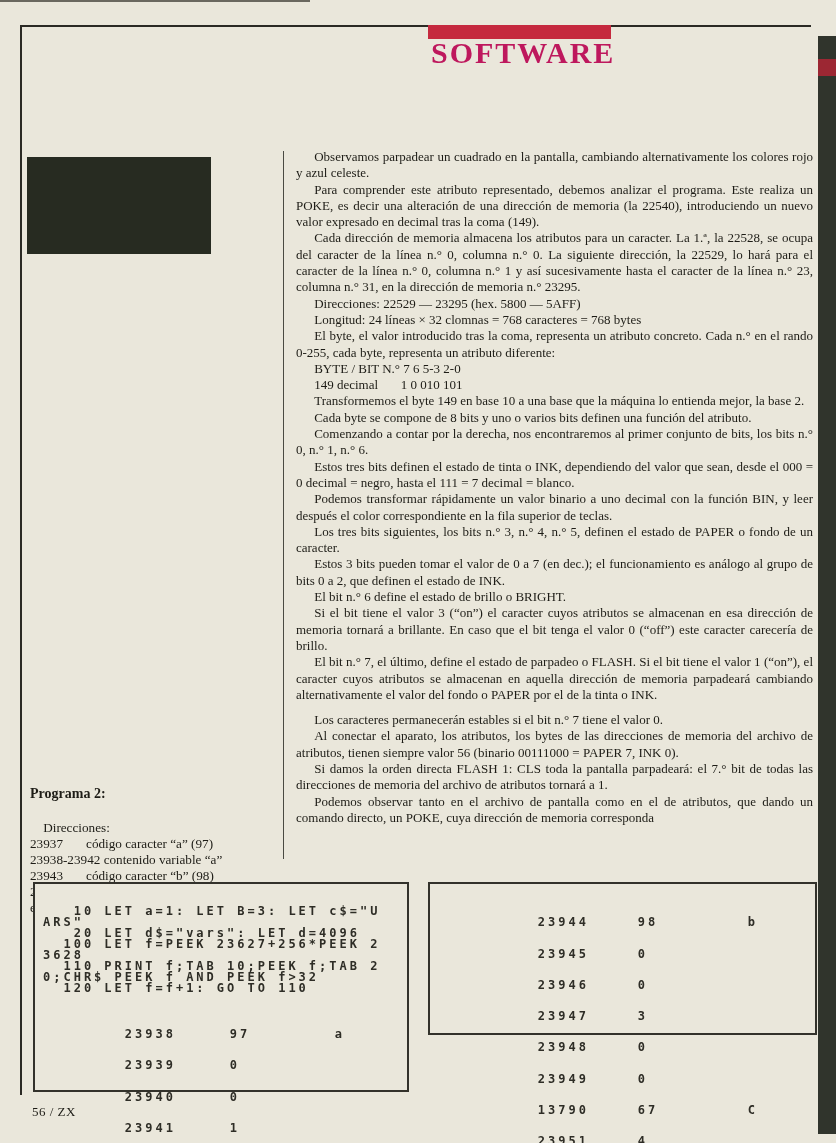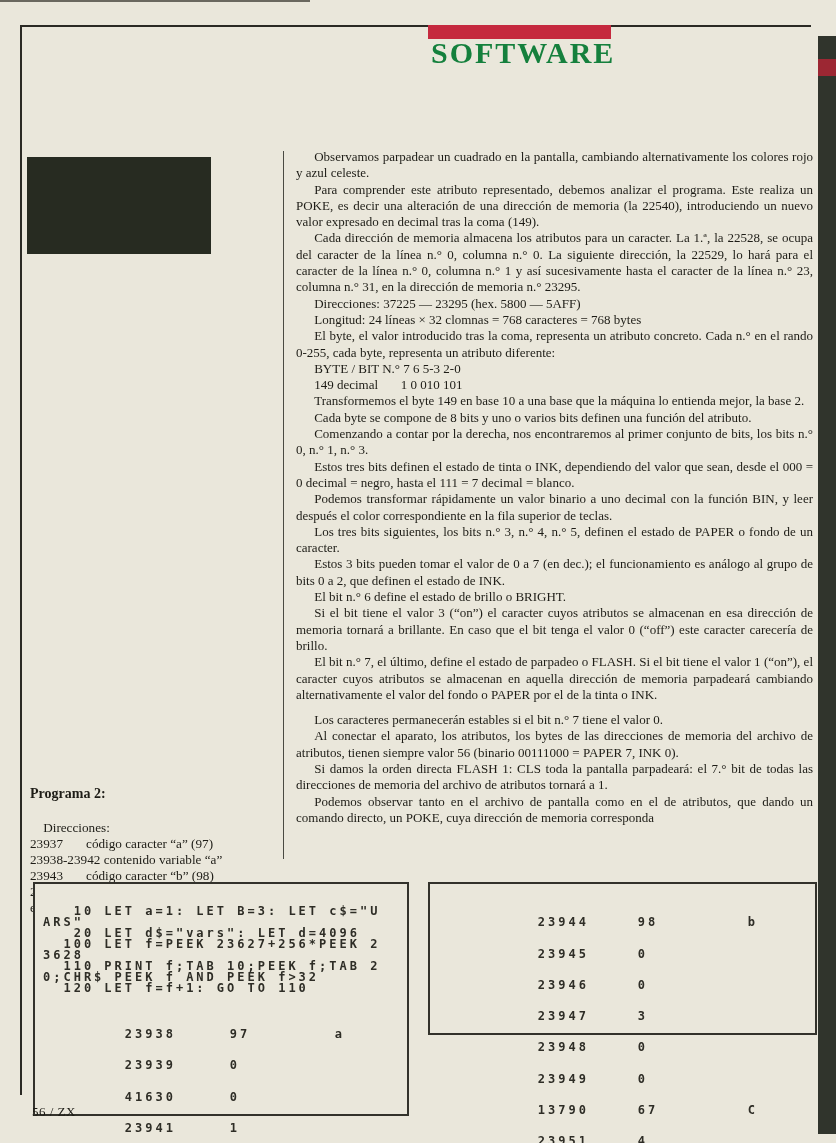--- a/index.html
+++ b/index.html
@@ -10,21 +10,21 @@
     color:#1d1c16;
   }
   .scan-top-edge{position:absolute;left:0;top:0;width:310px;height:2px;background:#6a685f;}
   
   .top-rule{position:absolute;left:20px;top:25px;width:791px;height:2px;background:#2b2a24;}
   .left-rule{position:absolute;left:20px;top:25px;width:2px;height:1070px;background:#2b2a24;}
   
   .red-bar{position:absolute;left:428px;top:25px;width:183px;height:14px;}
   .page-title{
     position:absolute;left:431px;top:36px;
-    font-weight:bold;font-size:30px;letter-spacing:2px;color:#15803d;
+    font-weight:bold;font-size:30px;letter-spacing:2px;color:#be185d;
   }
   
   .photo{position:absolute;left:27px;top:157px;width:184px;height:97px;}
   
   .column-rule{position:absolute;left:283px;top:151px;width:1px;height:708px;background:#4a4a42;}
   .article{
     position:absolute;left:296px;top:149px;width:517px;
     font-size:13px;line-height:16.3px;text-align:justify;
   }
   .article p{margin:0;text-indent:1.4em;white-space:pre-wrap;}
@@ -32,21 +32,21 @@
   
   .programa{position:absolute;left:30px;top:786px;width:258px;font-size:13.2px;line-height:16px;}
   .programa .prog-title{font-weight:bold;font-size:14px;margin:0 0 18px 0;}
   .prog-line{white-space:pre-wrap;margin:0;}
   
   .zx{
     font-family:"DejaVu Sans Mono","Liberation Mono",monospace;
     font-weight:700;color:#2e2d26;
   }
   .box{position:absolute;border:2px solid #33322b;background:#eae7db;box-sizing:border-box;}
-  .box-left{left:33px;top:882px;width:376px;height:234px;padding:22px 0 0 8px;}
+  .box-left{left:33px;top:882px;width:376px;height:210px;padding:22px 0 0 8px;}
   .box-right{left:428px;top:882px;width:389px;height:153px;padding:23px 0 3px 26px;}
   .code-line{white-space:pre;font-size:12px;letter-spacing:3px;line-height:11px;}
   .dump{margin-top:24px;}
   .box-right .dump{margin-top:0;}
   .dump-row{font-size:12px;letter-spacing:3px;line-height:10.5px;white-space:pre;}
   .box-right .dump-row{line-height:10.4px;}
   .d-addr{display:inline-block;width:105px;}
   .d-val{display:inline-block;width:105px;}
   .box-right .d-addr{width:100px;}
   .box-right .d-val{width:110px;}
@@ -71,35 +71,35 @@
 <div class="column-rule"></div>
 
 <div class="article">
 
     <p>Observamos parpadear un cuadrado en la pantalla, cambiando alternativamente los colores rojo y azul celeste.</p>
 
     <p>Para comprender este atributo representado, debemos analizar el programa. Este realiza un POKE, es decir una alteración de una dirección de memoria (la 22540), introduciendo un nuevo valor expresado en decimal tras la coma (149).</p>
 
     <p>Cada dirección de memoria almacena los atributos para un caracter. La 1.ª, la 22528, se ocupa del caracter de la línea n.° 0, columna n.° 0. La siguiente dirección, la 22529, lo hará para el caracter de la línea n.° 0, columna n.° 1 y así sucesivamente hasta el caracter de la línea n.° 23, columna n.° 31, en la dirección de memoria n.° 23295.</p>
 
-    <p>Direcciones: 37225 — 23295 (hex. 5800 — 5AFF)</p>
+    <p>Direcciones: 22529 — 23295 (hex. 5800 — 5AFF)</p>
 
     <p>Longitud: 24 líneas × 32 clomnas = 768 caracteres = 768 bytes</p>
 
     <p>El byte, el valor introducido tras la coma, representa un atributo concreto. Cada n.° en el rando 0-255, cada byte, representa un atributo diferente:</p>
 
     <p>BYTE / BIT N.° 7 6 5-3 2-0</p>
 
     <p>149 decimal&nbsp;&nbsp;&nbsp;&nbsp;&nbsp;&nbsp; 1 0 010 101</p>
 
     <p>Transformemos el byte 149 en base 10 a una base que la máquina lo entienda mejor, la base 2.</p>
 
     <p>Cada byte se compone de 8 bits y uno o varios bits definen una función del atributo.</p>
 
-    <p>Comenzando a contar por la derecha, nos encontraremos al primer conjunto de bits, los bits n.° 0, n.° 1, n.° 3.</p>
+    <p>Comenzando a contar por la derecha, nos encontraremos al primer conjunto de bits, los bits n.° 0, n.° 1, n.° 6.</p>
 
     <p>Estos tres bits definen el estado de tinta o INK, dependiendo del valor que sean, desde el 000 = 0 decimal = negro, hasta el 111 = 7 decimal = blanco.</p>
 
     <p>Podemos transformar rápidamente un valor binario a uno decimal con la función BIN, y leer después el color correspondiente en la fila superior de teclas.</p>
 
     <p>Los tres bits siguientes, los bits n.° 3, n.° 4, n.° 5, definen el estado de PAPER o fondo de un caracter.</p>
 
     <p>Estos 3 bits pueden tomar el valor de 0 a 7 (en dec.); el funcionamiento es análogo al grupo de bits 0 a 2, que definen el estado de INK.</p>
 
     <p>El bit n.° 6 define el estado de brillo o BRIGHT.</p>
@@ -158,21 +158,21 @@
 
       <div class="dump-row">
         <span class="d-addr">23938</span><span class="d-val">97</span><span class="d-chr">a</span>
       </div>
 
       <div class="dump-row">
         <span class="d-addr">23939</span><span class="d-val">0</span><span class="d-chr"></span>
       </div>
 
       <div class="dump-row">
-        <span class="d-addr">41630</span><span class="d-val">0</span><span class="d-chr"></span>
+        <span class="d-addr">23940</span><span class="d-val">0</span><span class="d-chr"></span>
       </div>
 
       <div class="dump-row">
         <span class="d-addr">23941</span><span class="d-val">1</span><span class="d-chr"></span>
       </div>
 
     </div>
 </div>
 
 <div class="box box-right zx">

